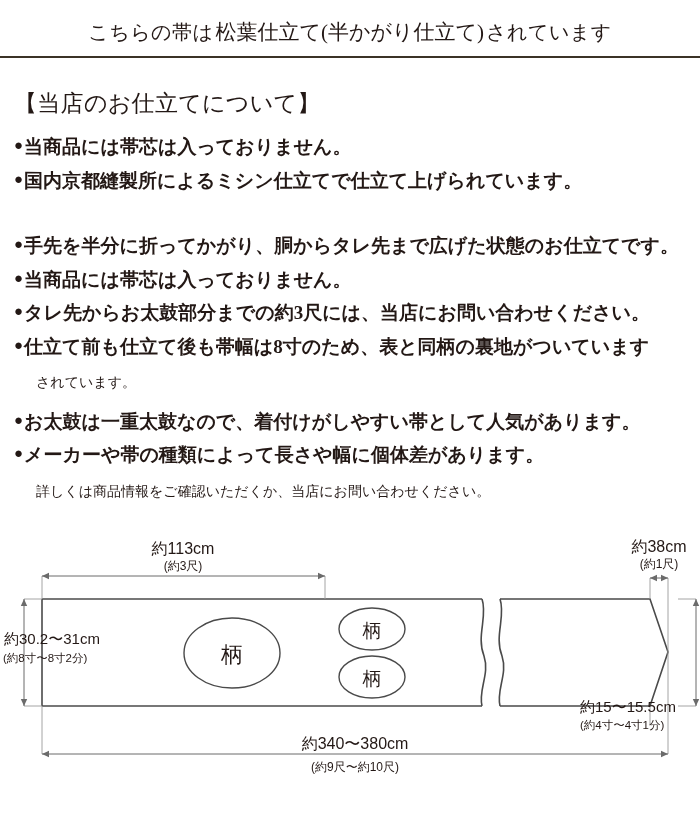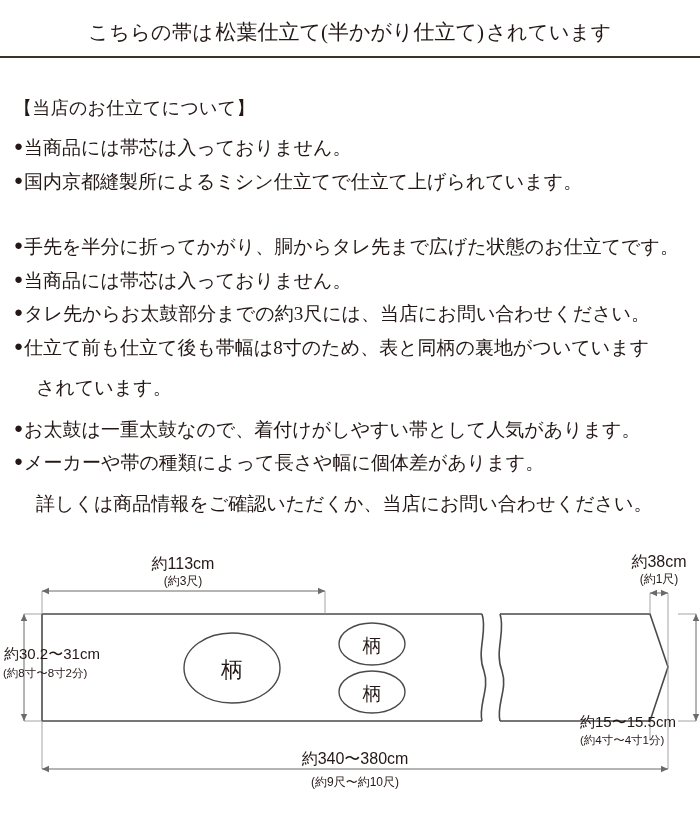--- a/index.html
+++ b/index.html
@@ -39,43 +39,44 @@
     font-size: 21px;
     letter-spacing: 0px;
     padding: 0 2px;
   }
 
   
   .section {
     padding: 0 14px;
   }
   .sec-title {
-    font-size: 18px;
-    margin: 38px 0 14px 0;
+    font-size: 23px;
+    margin: 30px 0 14px 0;
     letter-spacing: 0.3px;
   }
   .bullet {
     font-size: 19px;
     line-height: 1.45;
     margin: 6px 0;
     display: flex;
     align-items: flex-start;
   }
   .bullet .dot {
     flex: 0 0 auto;
     margin-right: 1px;
     font-size: 15px;
     line-height: 1.7;
   }
   .bullet .txt {
     flex: 1 1 auto;
+    font-weight: bold;
   }
   .indent {
     padding-left: 22px;
-    font-size: 19px;
+    font-size: 14px;
     line-height: 1.45;
     margin: 13px 0 0 0;
   }
   .gap-lg { height: 26px; }
   .gap-sm { height: 8px; }
 
   
   .diagram {
     position: relative;
     width: 700px;

